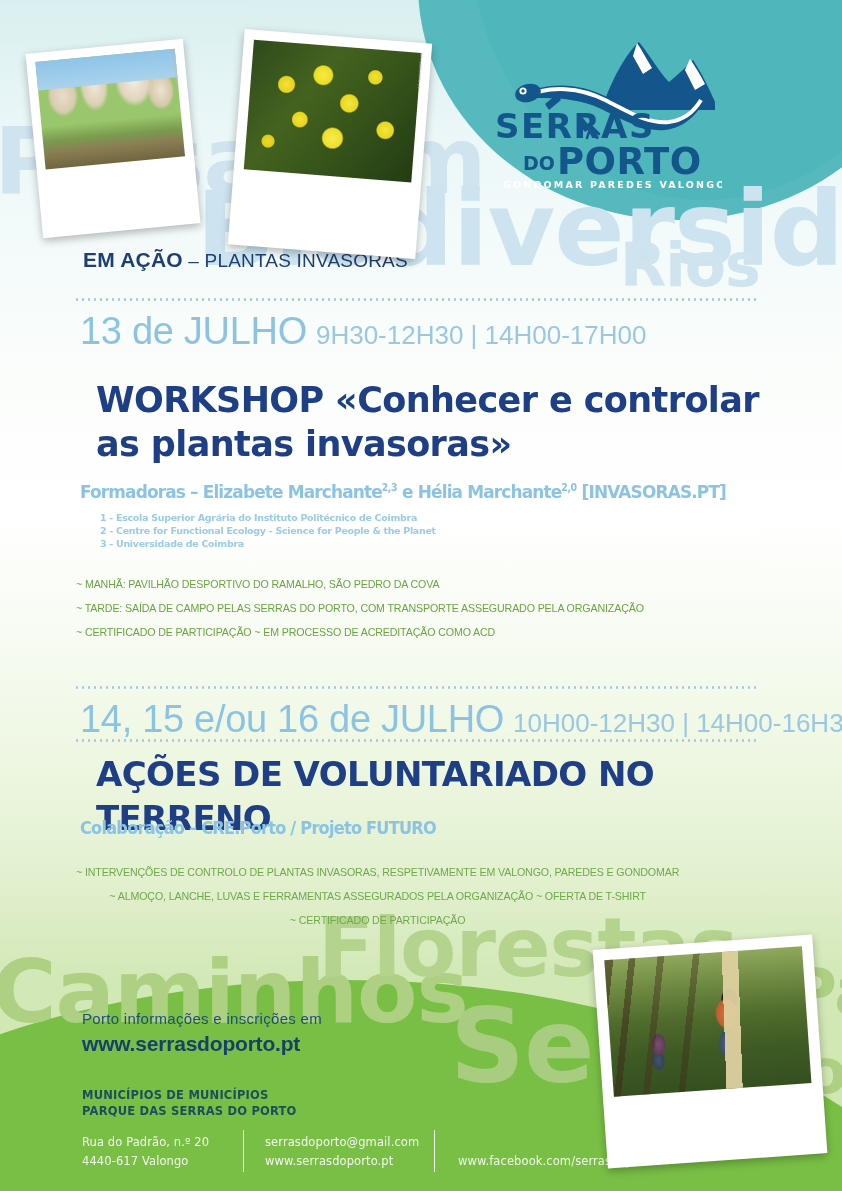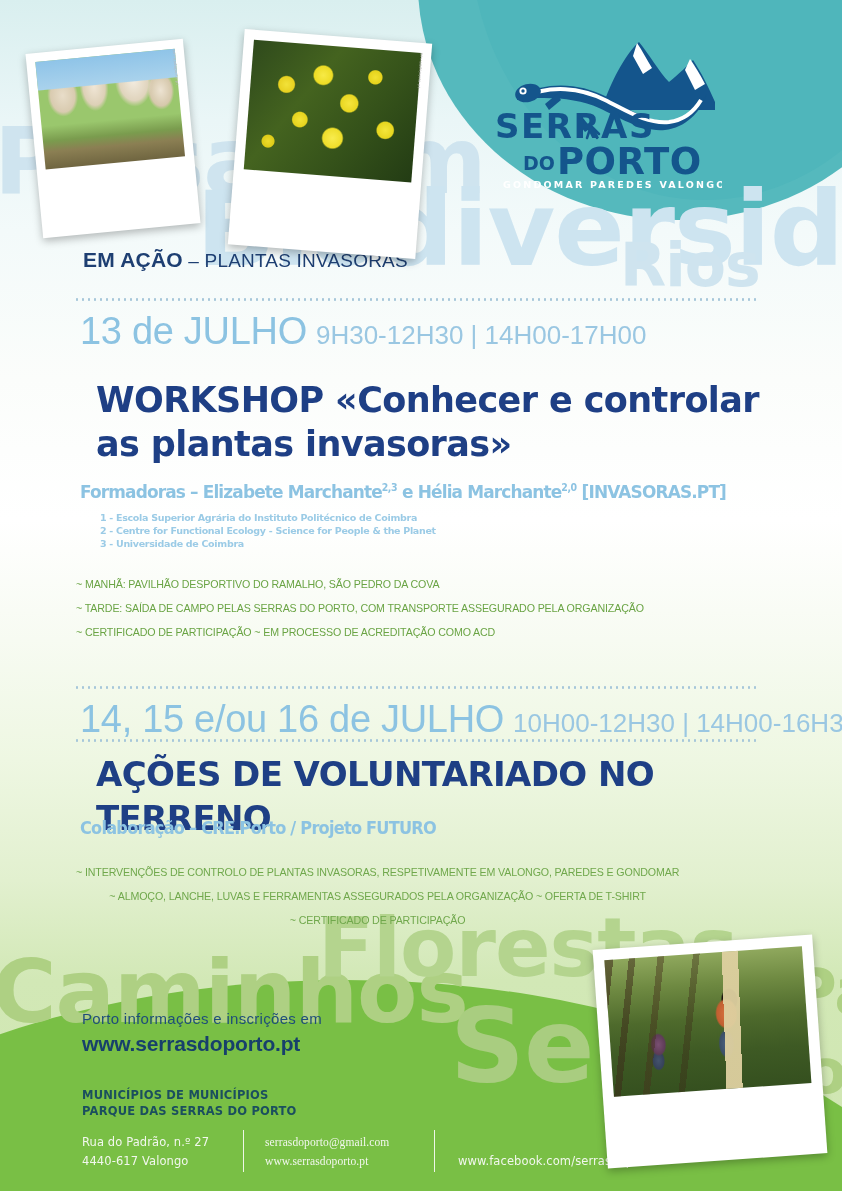--- a/index.html
+++ b/index.html
@@ -240,21 +240,21 @@
     font-weight:700;
     font-size:11.5px;line-height:16px;letter-spacing:0.2px;
   }
   .fcol{
     position:absolute;
     color:#f2f7ee;
     font-size:11.5px;line-height:19px;letter-spacing:0.1px;
     font-family:"DejaVu Sans", sans-serif;
   }
   #fcol1{left:82px;top:1133px;}
-  #fcol2{left:265px;top:1133px;font-family:Liberation Serif, serif;}
+  #fcol2{left:265px;top:1133px;}
   #fcol3{left:458px;top:1152px;}
   .fdiv{position:absolute;width:1px;background:#eef6e8;}
   #fdiv1{left:243px;top:1130px;height:42px;}
   #fdiv2{left:434px;top:1130px;height:42px;}
 </style>
 </head>
 <body>
 
 <div id="poster">
 
@@ -358,21 +358,21 @@
 
     <div class="org">
       <div>MUNICÍPIOS DE MUNICÍPIOS</div>
       <div>PARQUE DAS SERRAS DO PORTO</div>
     </div>
 
     <div class="fdiv" id="fdiv1"></div>
     <div class="fdiv" id="fdiv2"></div>
 
     <div class="fcol" id="fcol1">
-      <div>Rua do Padrão, n.º 27</div>
+      <div>Rua do Padrão, n.º 20</div>
       <div>4440-617 Valongo</div>
     </div>
 
     <div class="fcol" id="fcol2">
       <div>serrasdoporto@gmail.com</div>
       <div>www.serrasdoporto.pt</div>
     </div>
 
     <div class="fcol" id="fcol3">
       <div>www.facebook.com/serrasdoporto</div>

